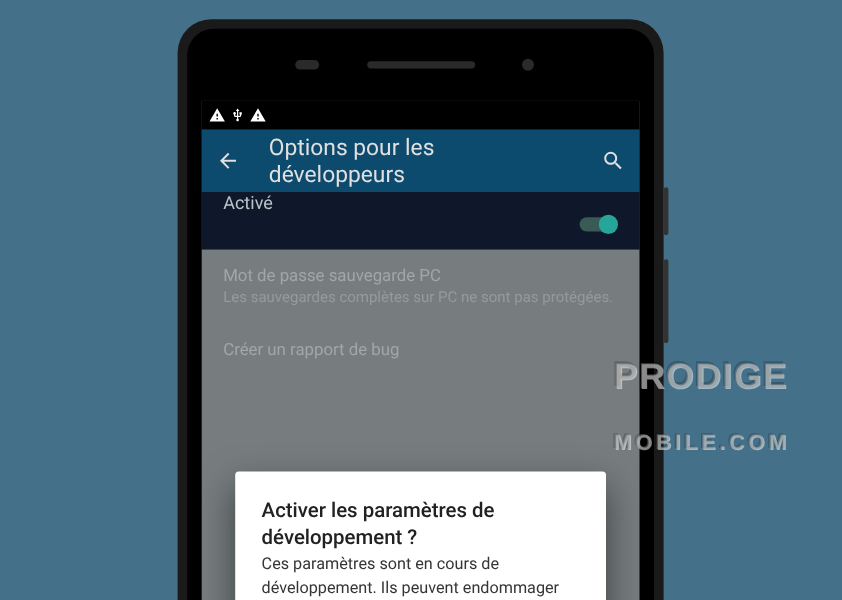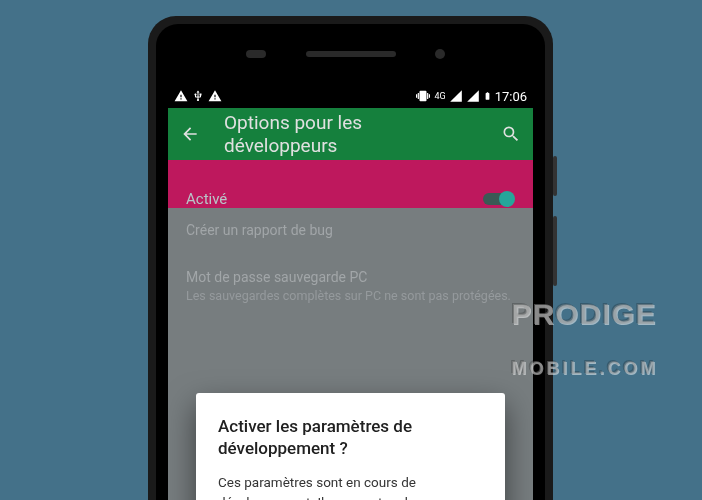--- a/index.html
+++ b/index.html
@@ -52,36 +52,37 @@
     align-items: center;
     padding: 0 6px;
     color: #fff;
     font-size: 13px;
   }
   .status-left { display: flex; gap: 4px; align-items: center; }
   .status-right { margin-left: auto; display: flex; gap: 3px; align-items: center; }
   .ico { display: inline-flex; }
   .appbar {
     height: 52px;
-    background: #15803d;
+    background: #0c4a6e;
     display: flex;
     align-items: center;
     padding: 0 12px;
     color: #e0e0e0;
     gap: 24px;
   }
   .appbar-title { font-size: 19px; font-weight: 400; flex: 1; }
   .toggle-row {
     height: 48px;
-    background: #be185d;
-    display: flex;
-    align-items: flex-end;
+    background: #0f172a;
+    display: flex;
+    align-items: flex-start;
     padding: 0 18px;
     color: #b9c4c8;
     font-size: 15px;
+    flex-direction: column;
   }
   .switch {
     margin-left: auto;
     width: 34px; height: 18px;
     position: relative;
   }
   .switch-track { width: 30px; height: 12px; background: #3a5a55; border-radius: 6px; position: absolute; top: 3px; left: 2px; }
   .switch-thumb { width: 16px; height: 16px; background: #26a69a; border-radius: 50%; position: absolute; right: 0; top: 1px; }
   .content { position: absolute; top: 124px; left:0; right:0; bottom:0; }
   .scrim { position: absolute; inset: 0; background: rgba(180,180,180,0.55); }
@@ -91,21 +92,21 @@
   .dialog {
     position: absolute;
     left: 28px; right: 28px;
     top: 185px;
     background: #fff;
     border-radius: 3px;
     box-shadow: 0 12px 30px rgba(0,0,0,0.5);
     padding: 22px 22px 18px;
     color: #212121;
   }
-  .dialog-title { font-size: 17px; font-weight: 500; margin-bottom: 14px; line-height: 1.3; }
+  .dialog-title { font-size: 17px; font-weight: 500; margin-bottom: 2px; line-height: 1.3; }
   .dialog-body { font-size: 13.5px; line-height: 1.45; color: #353535; }
   .watermark {
     position: absolute;
     right: 44px; top: 300px;
     font-family: Impact, Arial Black, sans-serif;
     font-size: 30px;
     font-weight: 700;
     letter-spacing: 1px;
     line-height: 0.95;
     color: rgba(150,150,150,0.45);
@@ -143,44 +144,20 @@
               <svg width="12" height="14" viewBox="0 0 24 24" fill="#fff">
                 <path d="M15 7v4h1v2h-3V5h2l-3-4-3 4h2v8H8v-2.07c.7-.37 1.2-1.08 1.2-1.93 0-1.21-.99-2.2-2.2-2.2S4.8 7.79 4.8 9c0 .85.5 1.56 1.2 1.93V13c0 1.11.89 2 2 2h3v3.05c-.71.37-1.2 1.1-1.2 1.95 0 1.22.99 2.2 2.2 2.2s2.2-.98 2.2-2.2c0-.85-.49-1.58-1.2-1.95V15h3c1.11 0 2-.89 2-2v-2h1V7h-4z"></path>
               </svg>
             </span>
           <span class="ico">
               <svg width="14" height="14" viewBox="0 0 24 24" fill="#fff">
                 <path d="M1 21h22L12 2 1 21zm12-3h-2v-2h2v2zm0-4h-2v-4h2v4z"></path>
               </svg>
             </span>
         </div>
-        <div class="status-right">
-          <span class="ico">
-              <svg width="16" height="14" viewBox="0 0 24 24" fill="#fff">
-                <path d="M0 15h2V9H0v6zm3 2h2V7H3v10zm19-8v6h2V9h-2zm-3 8h2V7h-2v10zM16.5 3h-9C6.67 3 6 3.67 6 4.5v15c0 .83.67 1.5 1.5 1.5h9c.83 0 1.5-.67 1.5-1.5v-15c0-.83-.67-1.5-1.5-1.5z"></path>
-              </svg>
-            </span>
-          <span class="ico" style="font-size:9px;">4G</span>
-          <span class="ico">
-              <svg width="14" height="14" viewBox="0 0 24 24" fill="#fff">
-                <path d="M2 22h20V2L2 22z"></path>
-              </svg>
-            </span>
-          <span class="ico">
-              <svg width="14" height="14" viewBox="0 0 24 24" fill="#fff">
-                <path d="M2 22h20V2L2 22z"></path>
-              </svg>
-            </span>
-          <span class="ico">
-              <svg width="9" height="14" viewBox="0 0 24 24" fill="#fff">
-                <path d="M15.67 4H14V2h-4v2H8.33C7.6 4 7 4.6 7 5.33v15.33C7 21.4 7.6 22 8.33 22h7.33c.74 0 1.34-.6 1.34-1.33V5.33C17 4.6 16.4 4 15.67 4z"></path>
-              </svg>
-            </span>
-          <span>17:06</span>
-        </div>
       </div>
 
       <div class="appbar">
         <span class="ico">
             <svg width="20" height="20" viewBox="0 0 24 24" fill="#e0e0e0">
               <path d="M20 11H7.83l5.59-5.59L12 4l-8 8 8 8 1.41-1.41L7.83 13H20v-2z"></path>
             </svg>
           </span>
         <span class="appbar-title">Options pour les développeurs</span>
         <span class="ico">
@@ -193,25 +170,25 @@
       <div class="toggle-row">
         <span>Activé</span>
         <div class="switch">
           <div class="switch-track"></div>
           <div class="switch-thumb"></div>
         </div>
       </div>
 
       <div class="content">
         <div class="setting">
-          <div class="setting-title">Créer un rapport de bug</div>
-        </div>
-        <div class="setting">
           <div class="setting-title">Mot de passe sauvegarde PC</div>
           <div class="setting-sub">Les sauvegardes complètes sur PC ne sont pas protégées.</div>
+        </div>
+        <div class="setting">
+          <div class="setting-title">Créer un rapport de bug</div>
         </div>
 
         <div class="scrim"></div>
 
         <div class="dialog">
           <div class="dialog-title">Activer les paramètres de développement ?</div>
           <div class="dialog-body">Ces paramètres sont en cours de développement. Ils peuvent endommager votre appareil et les applications qui s'y trouvent, ou provoquer leur dysfonctionnement.</div>
         </div>
       </div>
 

